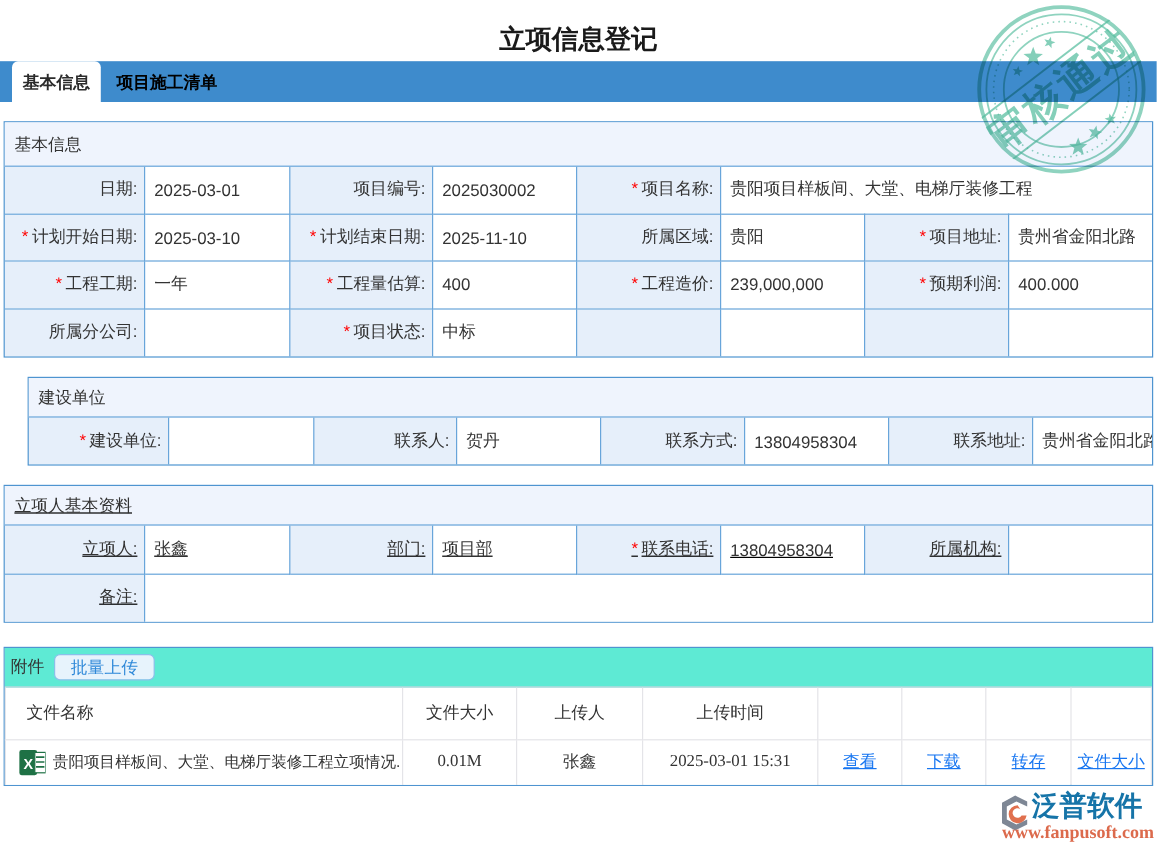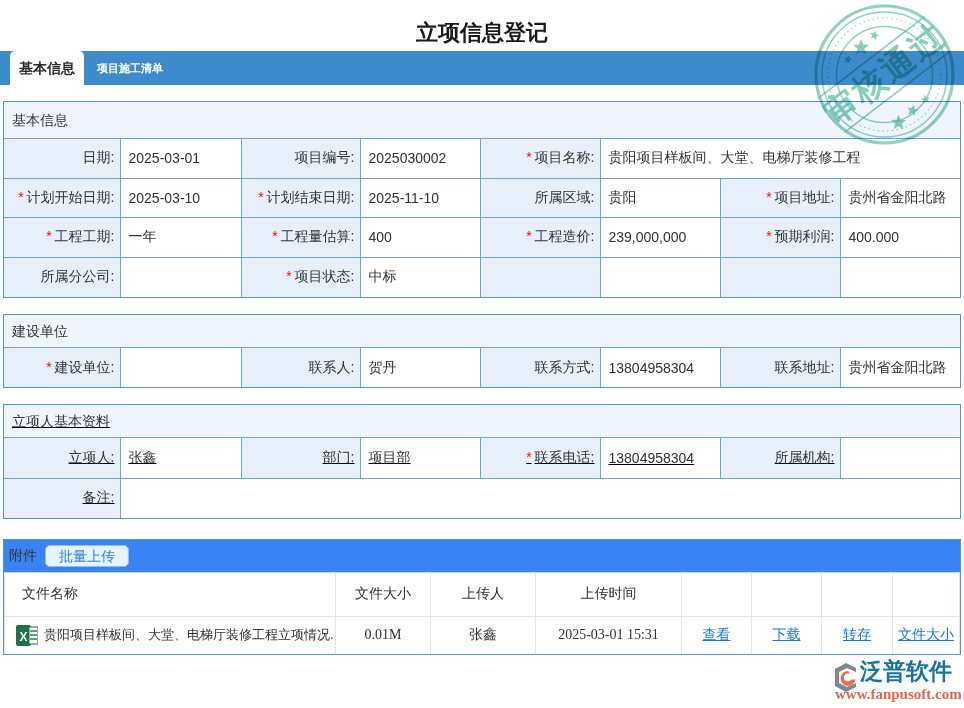--- a/index.html
+++ b/index.html
@@ -1,33 +1,33 @@
 <!DOCTYPE html>
 <html><head>
 <meta charset="utf-8">
 <style>
 * { box-sizing: border-box; }
 html,body { margin:0; padding:0; background:#fff; }
 body { width:964px; height:708px; font-family:"Liberation Sans", sans-serif; position:relative; overflow:hidden; }
 .title { padding-top:18px; height:51px; text-align:center; font-size:22px; font-weight:bold; color:#1a1a1a; }
 .tabbar { height:34px; background:#3e8bcc; display:flex; align-items:stretch; padding-left:10px; }
 .tab-a { background:#fff; color:#2b2b2b; font-size:14px; font-weight:bold; line-height:34px; padding:0 9px; border-radius:5px 5px 0 0; }
-.tab-b { color:#ffffff; font-size:11px; font-weight:bold; line-height:34px; padding:0 13px; }
+.tab-b { color:#000000; font-size:14px; font-weight:bold; line-height:34px; padding:0 13px; }
 .wrap { margin:16px 3px 0 3px; }
 .sec { border:1px solid #4e94d0; }
 .sec-head { background:#eff4fd; font-size:14px; color:#333; padding-left:8px; border-bottom:1px solid #68a5da; }
 .h36 { height:37px; line-height:36px; }
 .h32 { height:33px; line-height:32px; }
 table { width:100%; border-collapse:collapse; border-style:hidden; table-layout:fixed; }
 td { border:1px solid #68a5da; height:39px; font-size:14px; color:#333; padding:0; overflow:hidden; white-space:nowrap; }
 td.l { background:#e6effa; text-align:right; padding-right:5px; }
 td.v { background:#fff; text-align:left; padding-left:8px; }
 .req { color:#ff0000; margin-right:3px; }
 
-.att-band { background:#3b82f6; height:33px; display:flex; align-items:center; padding-left:5px; font-size:14px; color:#333; border-bottom:1px solid #cdd4e0; }
+.att-band { background:#5eead4; height:33px; display:flex; align-items:center; padding-left:5px; font-size:14px; color:#333; border-bottom:1px solid #cdd4e0; }
 .btn { margin-left:8px; background:#e7f3fc; border:1px solid #8ac0ea; color:#2e88d8; font-size:14px; height:22px; line-height:20px; padding:0 13px; border-radius:5px; font-family:"Liberation Sans", sans-serif; }
 table.att { border-style:none; }
 table.att td { border:1px solid #e4e4e8; background:#fff; }
 table.att tr.hd td { height:43px; border-top:none; }
 table.att tr.dt td { height:38px; border-bottom:none; }
 td.c { text-align:center;font-family:Liberation Serif, serif; }
 td.fn { padding-left:17px; }
 a.lnk { color:#1776f1; text-decoration:underline; font-size:14px; }
 .fnrow { display:flex; align-items:center; padding-left:11px; }
 .fnrow span { margin-left:6px; overflow:hidden; white-space:nowrap; }
@@ -95,21 +95,21 @@
             <td class="v">中标</td>
    <td class="l"></td>
             <td class="v"></td>
    <td class="l"></td>
             <td class="v"></td>
   </tr>
  </tbody>
       </table>
 </div>
 
-<div class="sec" style="margin-bottom:16px;">
+<div class="sec" style="margin-bottom:16px;margin-left:20px;">
  <div class="sec-head h32">建设单位</div>
  <table>
   <colgroup>
           <col style="width:116px">
           <col style="width:121px">
           <col style="width:119px">
           <col style="width:120px">
           <col style="width:120px">
           <col style="width:120px">
           <col style="width:120px">

